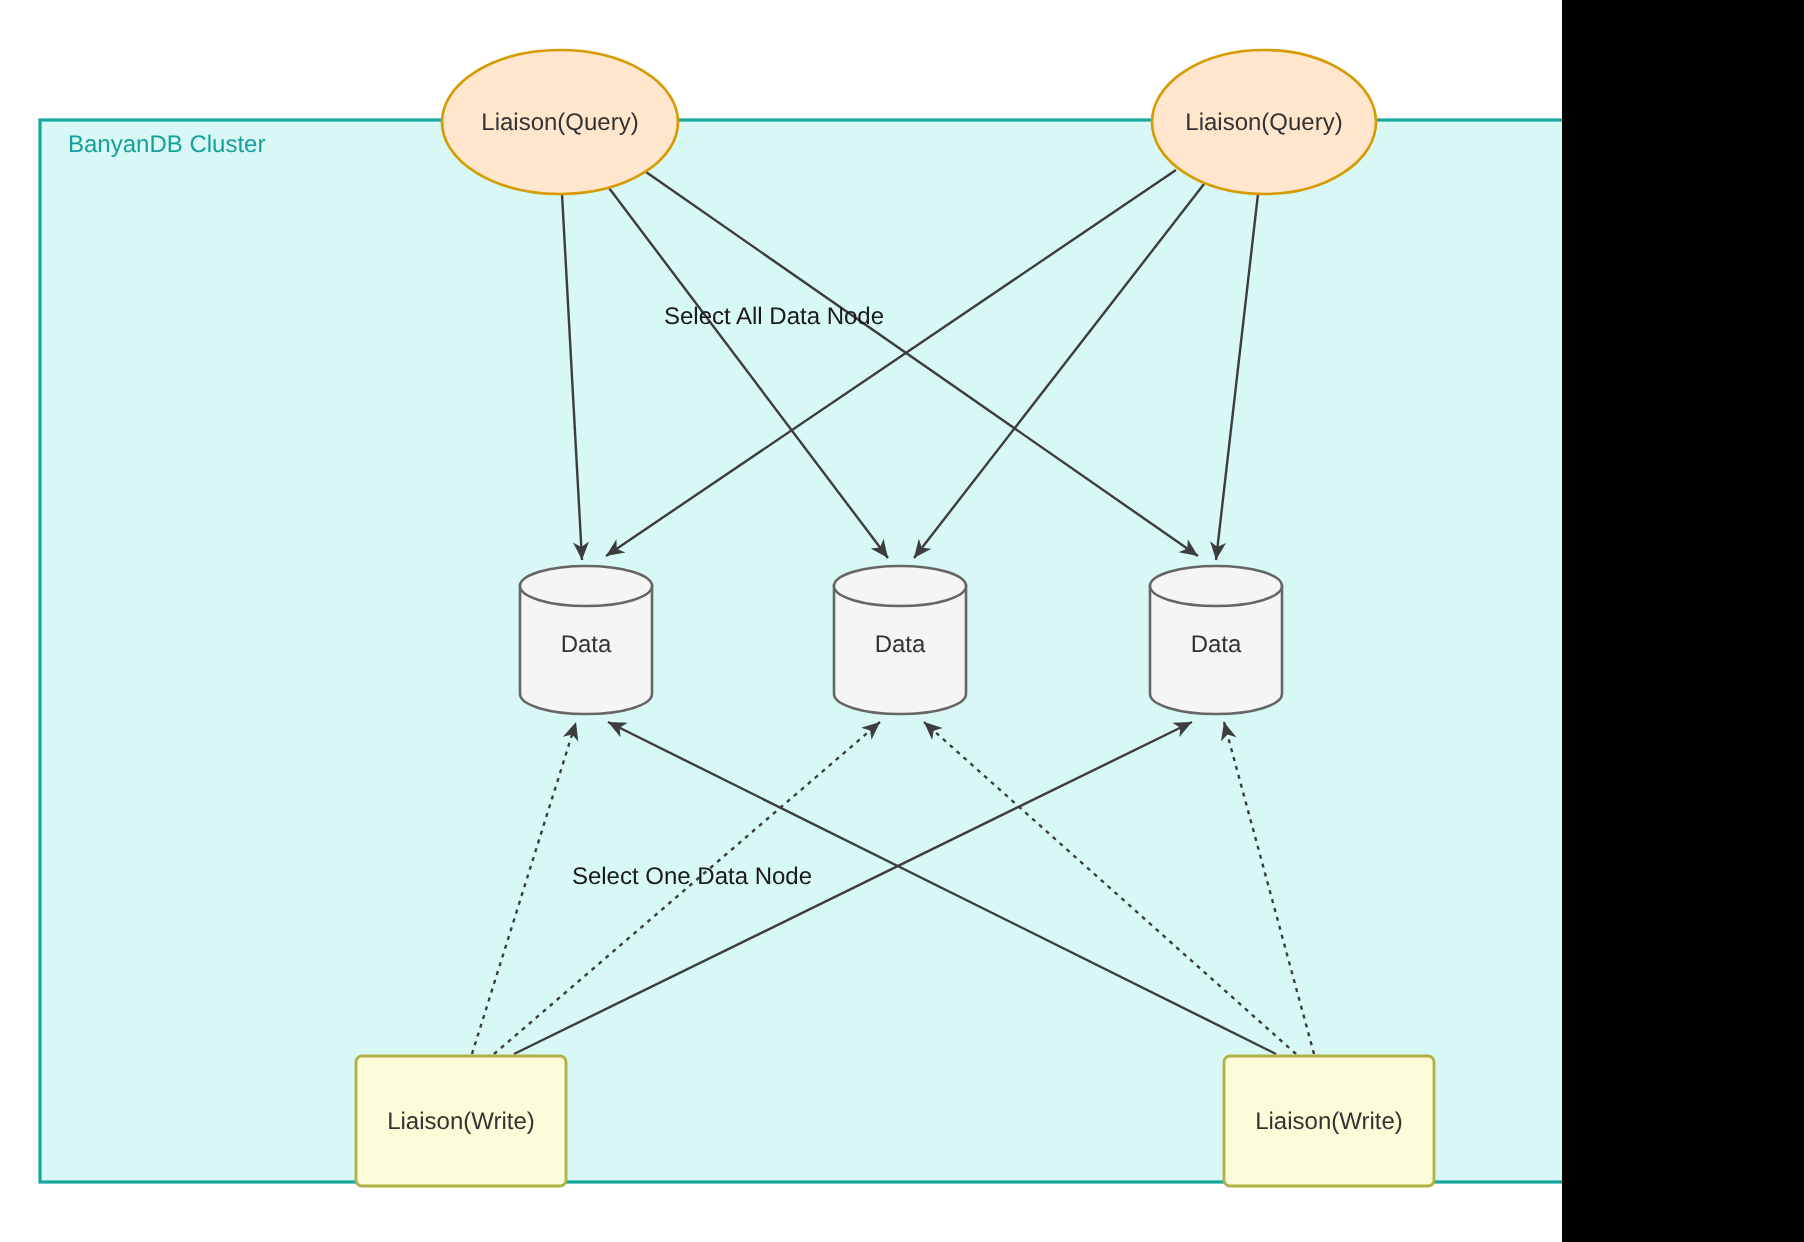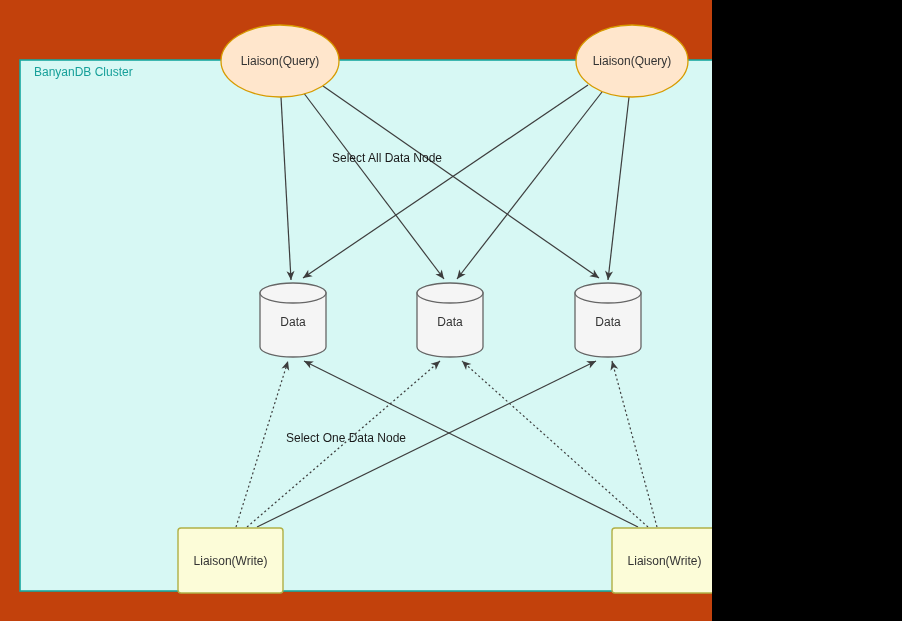--- a/index.html
+++ b/index.html
@@ -1,16 +1,16 @@
 <!DOCTYPE html>
 <html><head>
 <meta charset="utf-8">
 <style>
   html,body{margin:0;padding:0;background:#000000;}
-  #stage{position:relative;width:712px;height:621px;background:#c2410c;overflow:hidden;}
+  #stage{position:relative;width:781px;height:621px;background:#ffffff;overflow:hidden;}
   svg{display:block;}
   svg text{font-family:"Liberation Sans","DejaVu Sans",sans-serif;}
 </style>
 </head>
 <body>
 
 <div id="stage">
   <svg width="902" height="621" viewBox="0 0 902 621">
     <defs>
       <marker id="arrow-classic" markerWidth="11" markerHeight="10" refX="9.5" refY="4.5" orient="auto" markerUnits="userSpaceOnUse">

